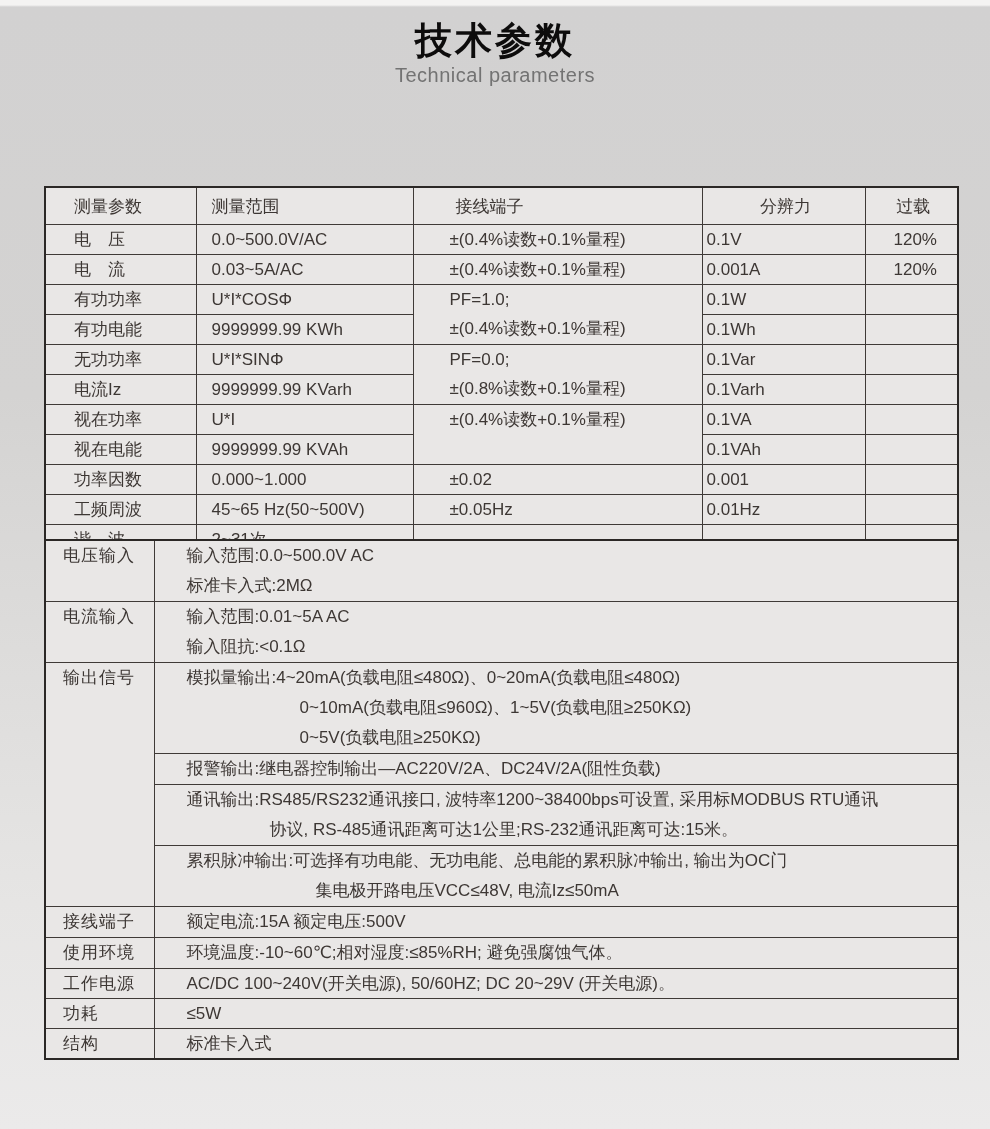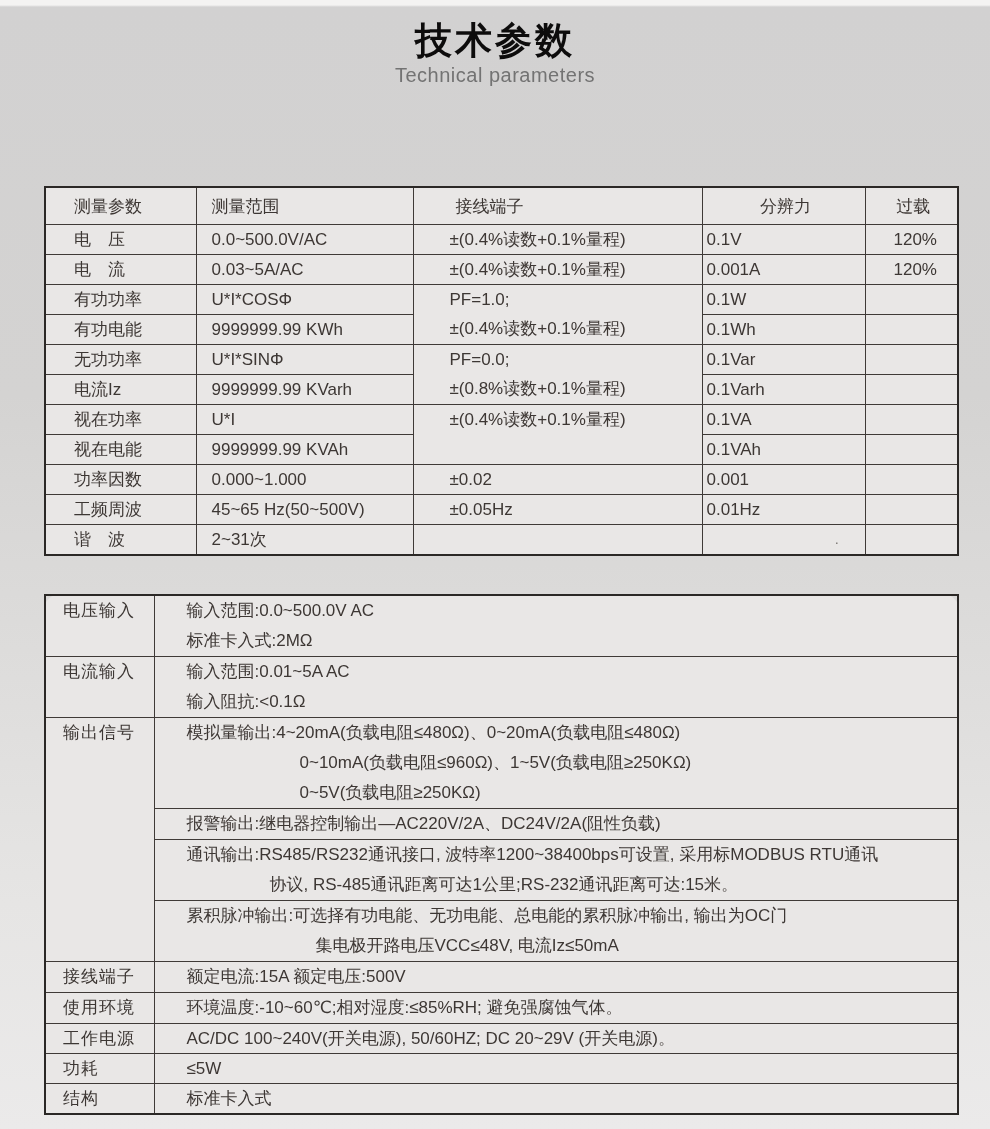--- a/index.html
+++ b/index.html
@@ -31,21 +31,21 @@
   #table1 .c3{padding-left:36px;}
   #table1 td.c4{padding-left:4px;}
   #table1 th.h3{padding-left:42px;}
   #table1 th.h4,#table1 th.h5{text-align:center;padding-left:4px;}
   #table1 td.c5{text-align:center;padding-left:8px;}
   #table1 td.merged{vertical-align:top;margin-top:16px;}
   .mline{height:29px;line-height:29px;}
   td.dot-cell{text-align:right !important;padding-right:26px;padding-left:0 !important;color:#6f6a66;font-size:13px;}
 
   
-  #table2{position:absolute;left:44px;top:594px;width:913px;border-radius:16px;}
+  #table2{position:absolute;left:44px;top:539px;width:913px;border-radius:16px;}
   #table2 td{vertical-align:top;text-align:left;}
   #table2 .lbl{padding-left:17px;letter-spacing:1px;}
   #table2 .lbl .line{line-height:30px;}
   #table2 .content{padding-left:32px;}
   .line{line-height:30px;height:30px;}
   .h60{height:60px;}
   .h90{height:90px;}
   .h30{height:30px;}
   .h57{height:57px;}
   .h58{height:58px;}

